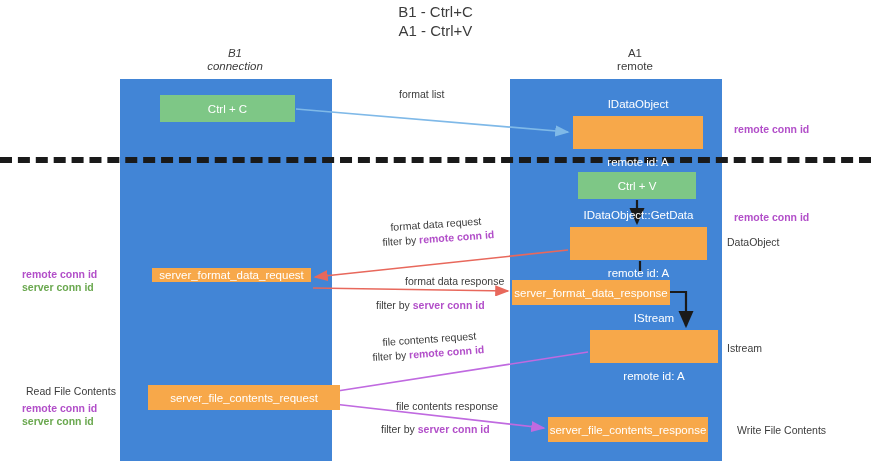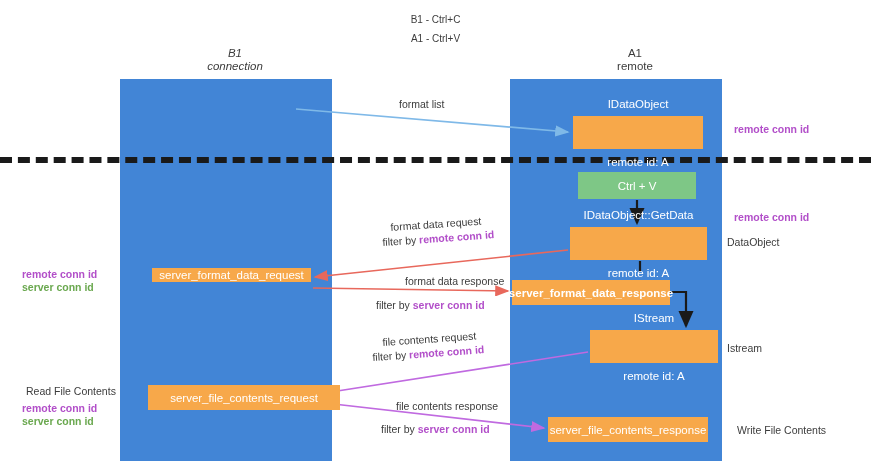--- a/index.html
+++ b/index.html
@@ -10,23 +10,23 @@
     font-family:"Liberation Sans", sans-serif;
     overflow:hidden;
     position:relative;
     color:#3c3c3c;
   }
   #canvas{position:absolute;left:0;top:0;width:871px;height:467px;}
   .abs{position:absolute;}
 
   
   #title{
-    left:0;top:10px;width:871px;
+    left:0;top:2px;width:871px;
     text-align:center;
-    font-size:10px;
+    font-size:15px;
     line-height:19px;
     color:#3c3c3c;
   }
 
   
   .lane-head{
     text-align:center;
     font-size:11.5px;
     line-height:13px;
     color:#3c3c3c;
@@ -62,36 +62,36 @@
   }
   .node.green{background:#7ec786;}
   .node.orange{background:#f7a84a;gap:44px;}
   .node .l2{font-size:11.5px;}
 
   #n-ctrlc{left:160px;top:95px;width:135px;height:27px;}
   #n-idataobject{left:573px;top:116px;width:130px;height:33px;}
   #n-ctrlv{left:578px;top:172px;width:118px;height:27px;}
   #n-getdata{left:570px;top:227px;width:137px;height:33px;}
   #n-fmt-req{left:152px;top:268px;width:159px;height:14px;}
-  #n-fmt-resp{left:512px;top:280px;width:158px;height:25px;font-weight:bold;}
+  #n-fmt-resp{left:512px;top:280px;width:158px;height:25px;}
   #n-istream{left:590px;top:330px;width:128px;height:33px;}
   #n-file-req{left:148px;top:385px;width:192px;height:25px;}
   #n-file-resp{left:548px;top:417px;width:160px;height:25px;}
 
   
   .edge-label{
     font-size:10.5px;
     line-height:13px;
     color:#3c3c3c;
     white-space:nowrap;
   }
   .edge-label .hl-remote{color:#b24fc9;font-weight:bold;}
   .edge-label .hl-server{color:#b24fc9;font-weight:bold;}
 
-  #lbl-format-list{left:399px;top:98px;}
+  #lbl-format-list{left:399px;top:88px;}
   #lbl-fmt-req{left:390px;top:221px;transform:rotate(-4deg);transform-origin:left top;}
   #lbl-fmt-req2{left:382px;top:236px;transform:rotate(-4deg);transform-origin:left top;}
   #lbl-fmt-resp{left:397px;top:275px;margin-left:8px;}
   #lbl-fmt-resp2{left:376px;top:299px;}
   #lbl-file-req{left:382px;top:336px;transform:rotate(-4deg);transform-origin:left top;}
   #lbl-file-req2{left:372px;top:351px;transform:rotate(-4deg);transform-origin:left top;}
   #lbl-file-resp{left:396px;top:400px;}
   #lbl-file-resp2{left:381px;top:423px;}
 
   
@@ -163,20 +163,23 @@
 
     <path d="M 640 261 L 640 272" stroke="#1a1a1a" stroke-width="2.2" fill="none"></path>
 
     <line x1="588" y1="352" x2="318" y2="394" stroke="#c06ae0" stroke-width="1.6" marker-end="url(#ah-purple)"></line>
 
     <line x1="316" y1="402" x2="544" y2="428" stroke="#c06ae0" stroke-width="1.6" marker-end="url(#ah-purple)"></line>
   </svg>
 
   <div class="abs" id="divider"></div>
 
+  <div class="abs node green" id="n-ctrlc">
+    <div>Ctrl + C</div>
+  </div>
 
   <div class="abs node orange" id="n-idataobject">
     <div>IDataObject</div>
     <div class="l2">remote id: A</div>
   </div>
 
   <div class="abs node green" id="n-ctrlv">
     <div>Ctrl + V</div>
   </div>
 

